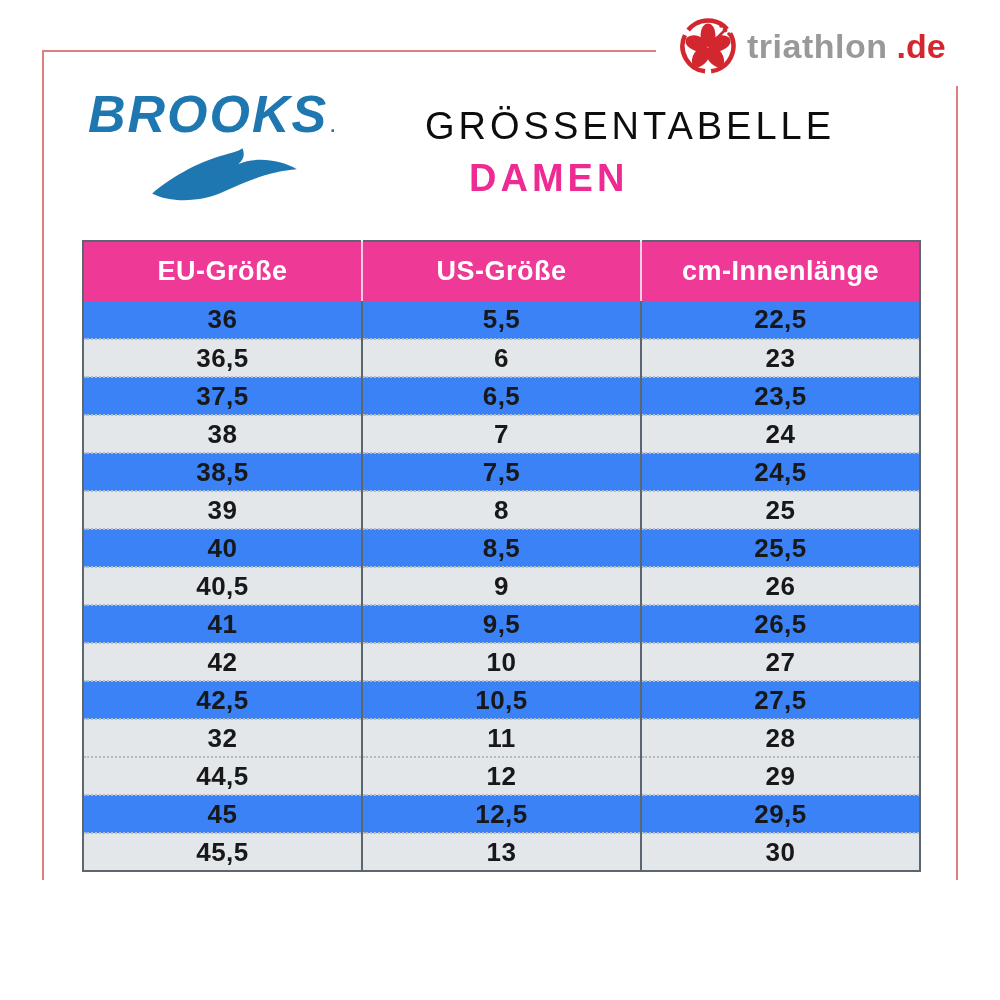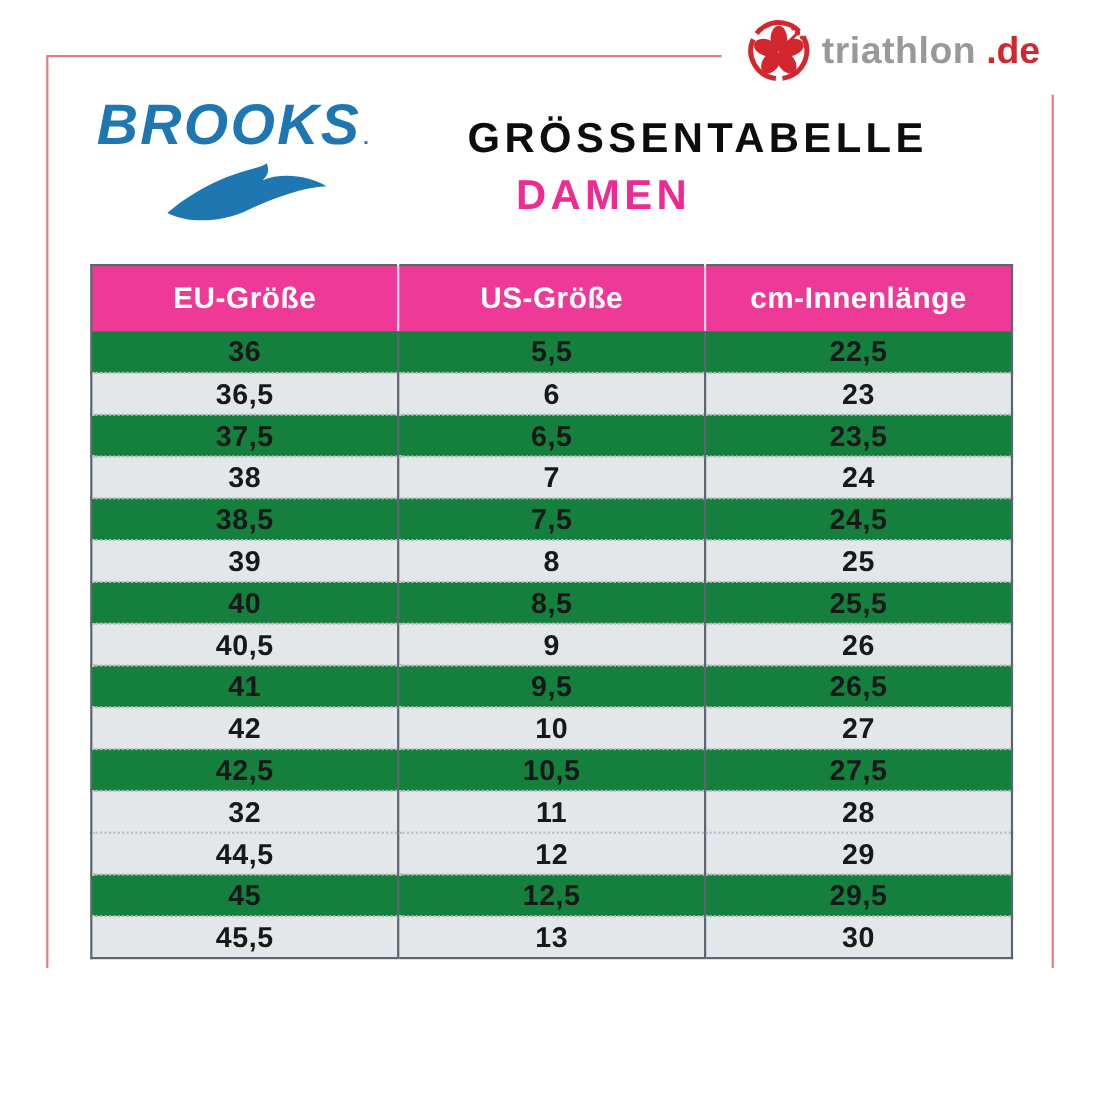--- a/index.html
+++ b/index.html
@@ -33,42 +33,42 @@
   
   .brooks{position:absolute;left:88px;top:88px;z-index:3;}
   .brooks-word{color:var(--brooks-blue);font-size:52px;font-weight:bold;font-style:italic;
                letter-spacing:2px;line-height:1;}
   .brooks-reg{font-size:18px;font-style:normal;vertical-align:baseline;margin-left:2px;}
   .brooks-swoosh{margin:4px 0 0 58px;}
   .brooks-swoosh path{fill:var(--brooks-blue);}
 
   
   .titles{position:absolute;left:425px;top:104px;z-index:3;}
-  .title-main{font-size:38px;font-weight:bold;color:#0d0d0d;letter-spacing:4px;line-height:1.2;}
+  .title-main{font-size:38px;font-weight:normal;color:#0d0d0d;letter-spacing:4px;line-height:1.2;}
   .title-sub{font-size:38px;font-weight:bold;color:var(--damen-pink);letter-spacing:4px;line-height:1.2;margin-top:6px;margin-left:44px;}
 
   
   .size-table{position:absolute;left:82px;top:240px;width:839px;z-index:3;
               border-collapse:collapse;table-layout:fixed;}
   .size-table th,.size-table td{text-align:center;vertical-align:middle;}
   .size-table th{
     background:var(--header-pink);color:#fff;font-size:27px;font-weight:bold;
     height:60px;letter-spacing:.5px;
     border-left:2px solid rgba(255,255,255,.75);
   }
   .size-table th:first-child{border-left:none;}
   .size-table{border:2px solid var(--table-border);padding-left:31px;}
   .size-table td{
     font-size:26px;font-weight:bold;color:var(--cell-text);
     height:38px;letter-spacing:.5px;
     border-left:2px solid var(--table-border);
   }
   .size-table td:first-child{border-left:2px solid var(--table-border);}
   .size-table td:nth-child(1){border-left:none;}
-  .size-table tbody tr{background:#15803d;}
+  .size-table tbody tr{background:#3b82f6;}
   .size-table tbody tr.alt{background:var(--row-alt-gray);}
   .size-table tbody tr + tr td{border-top:2px dotted #b6bcc2;}
   .size-table thead th{border-bottom:none;}
 
   .hibiscus-ring{fill:none;stroke:var(--logo-red);stroke-width:4.5;}
   .hibiscus-petal,.hibiscus-dot{fill:var(--logo-red);}
   .hibiscus-pistil{stroke:var(--logo-red);stroke-width:2.6;stroke-linecap:round;}
 </style>
 </head>
 <body>

